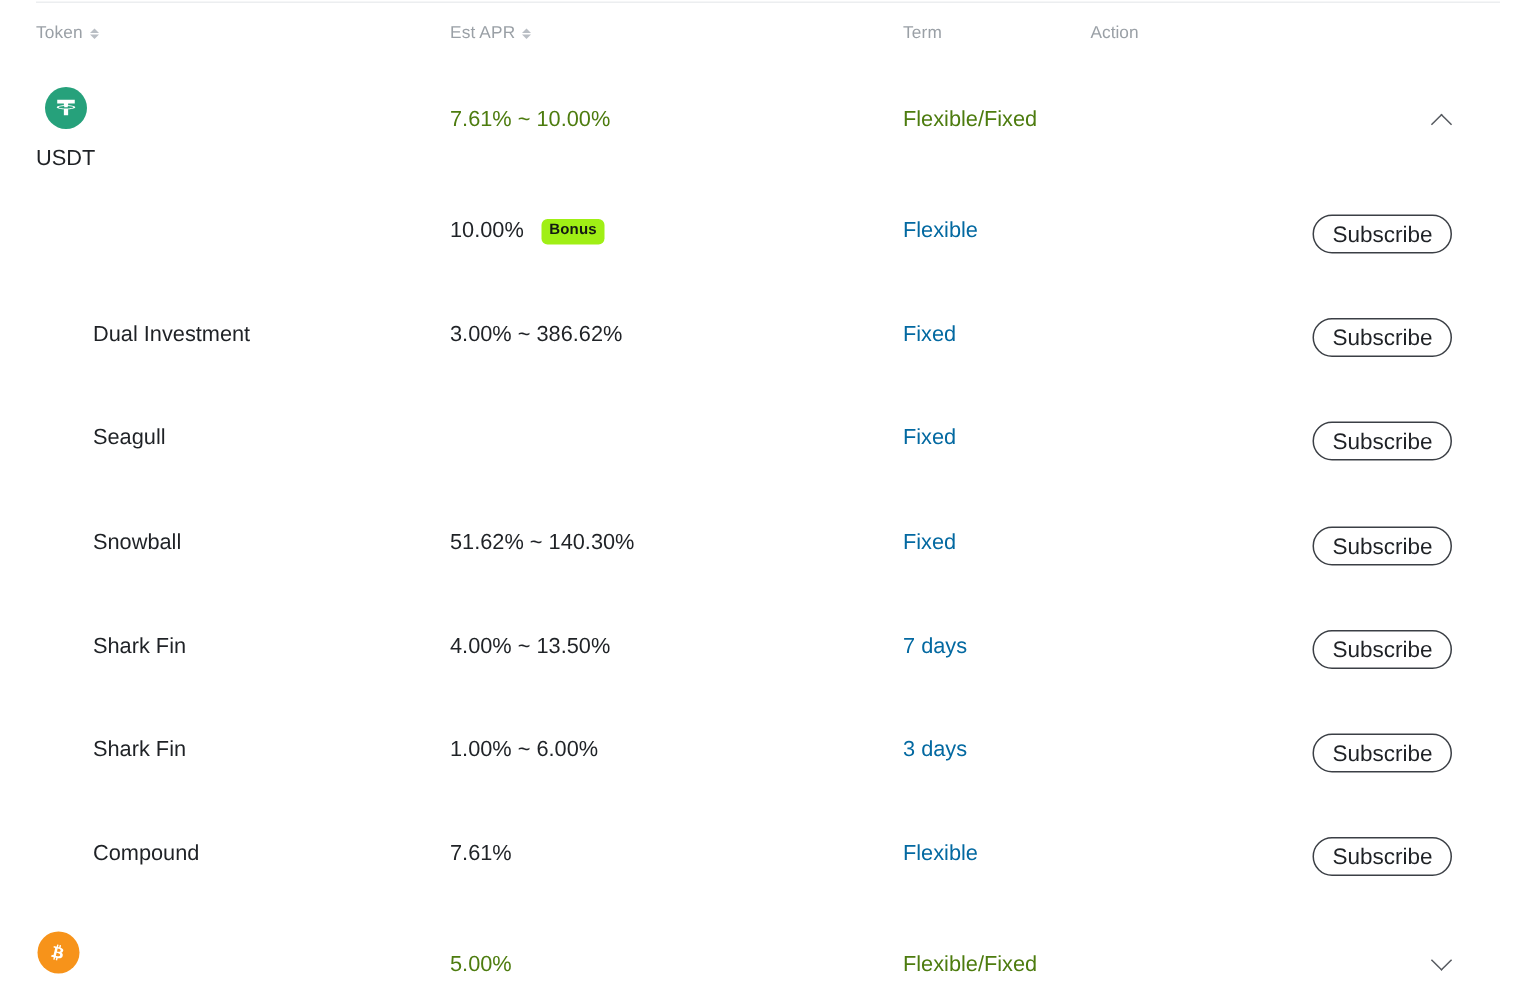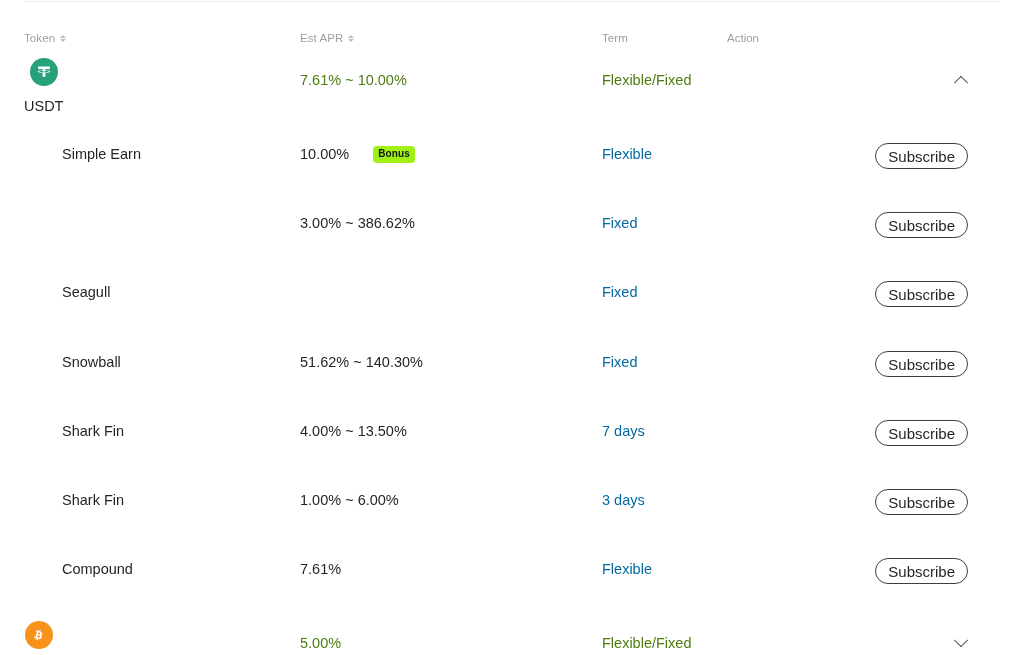--- a/index.html
+++ b/index.html
@@ -28,21 +28,21 @@
     width: 976px;
     height: 1px;
     background: #eceef0;
   }
   .col-apr    { position: absolute; left: 300px; }
   .col-term   { position: absolute; left: 602px; }
 
   
   .table-header {
     position: absolute;
-    left: 0; top: 16px;
+    left: 0; top: 0;
     width: 815px;
     height: 44px;
   }
   .th {
     position: absolute;
     top: 16px;
     font-size: 11.5px;
     color: #9aa0a6;
     letter-spacing: 0.1px;
     white-space: nowrap;
@@ -158,21 +158,21 @@
     color: #1f2226;
     white-space: nowrap;
   }
   .product-apr {
     position: absolute;
     left: 300px;
     top: 0;
     height: 40px;
     display: flex;
     align-items: center;
-    gap: 24px;
+    gap: 12px;
     font-size: 14.5px;
     color: #1f2226;
     white-space: nowrap;
   }
   .product-term {
     position: absolute;
     left: 602px;
     top: 0;
     height: 40px;
     display: flex;
@@ -262,32 +262,32 @@
       <span class="token-name">USDT</span>
     </div>
     <div class="cell-text col-apr">7.61% ~ 10.00%</div>
     <div class="cell-text col-term">Flexible/Fixed</div>
     <div class="chevron-btn">
         <span class="chev up"></span>
       </div>
   </div>
 
   <div class="product-row" style="top:134px;">
-    <div class="product-name">Simple Earn</div>
     <div class="product-apr">
       <span>10.00%</span>
       <span class="bonus-badge">Bonus</span>
     </div>
     <div class="product-term">Flexible</div>
     <div class="action-cell" style="top:2px;">
       <button class="subscribe-btn">Subscribe</button>
     </div>
   </div>
 
   <div class="product-row" style="top:203px;">
+    <div class="product-name">Dual Investment</div>
     <div class="product-apr">
       <span>3.00% ~ 386.62%</span>
     </div>
     <div class="product-term">Fixed</div>
     <div class="action-cell" style="top:2px;">
       <button class="subscribe-btn">Subscribe</button>
     </div>
   </div>
 
   <div class="product-row" style="top:272px;">

